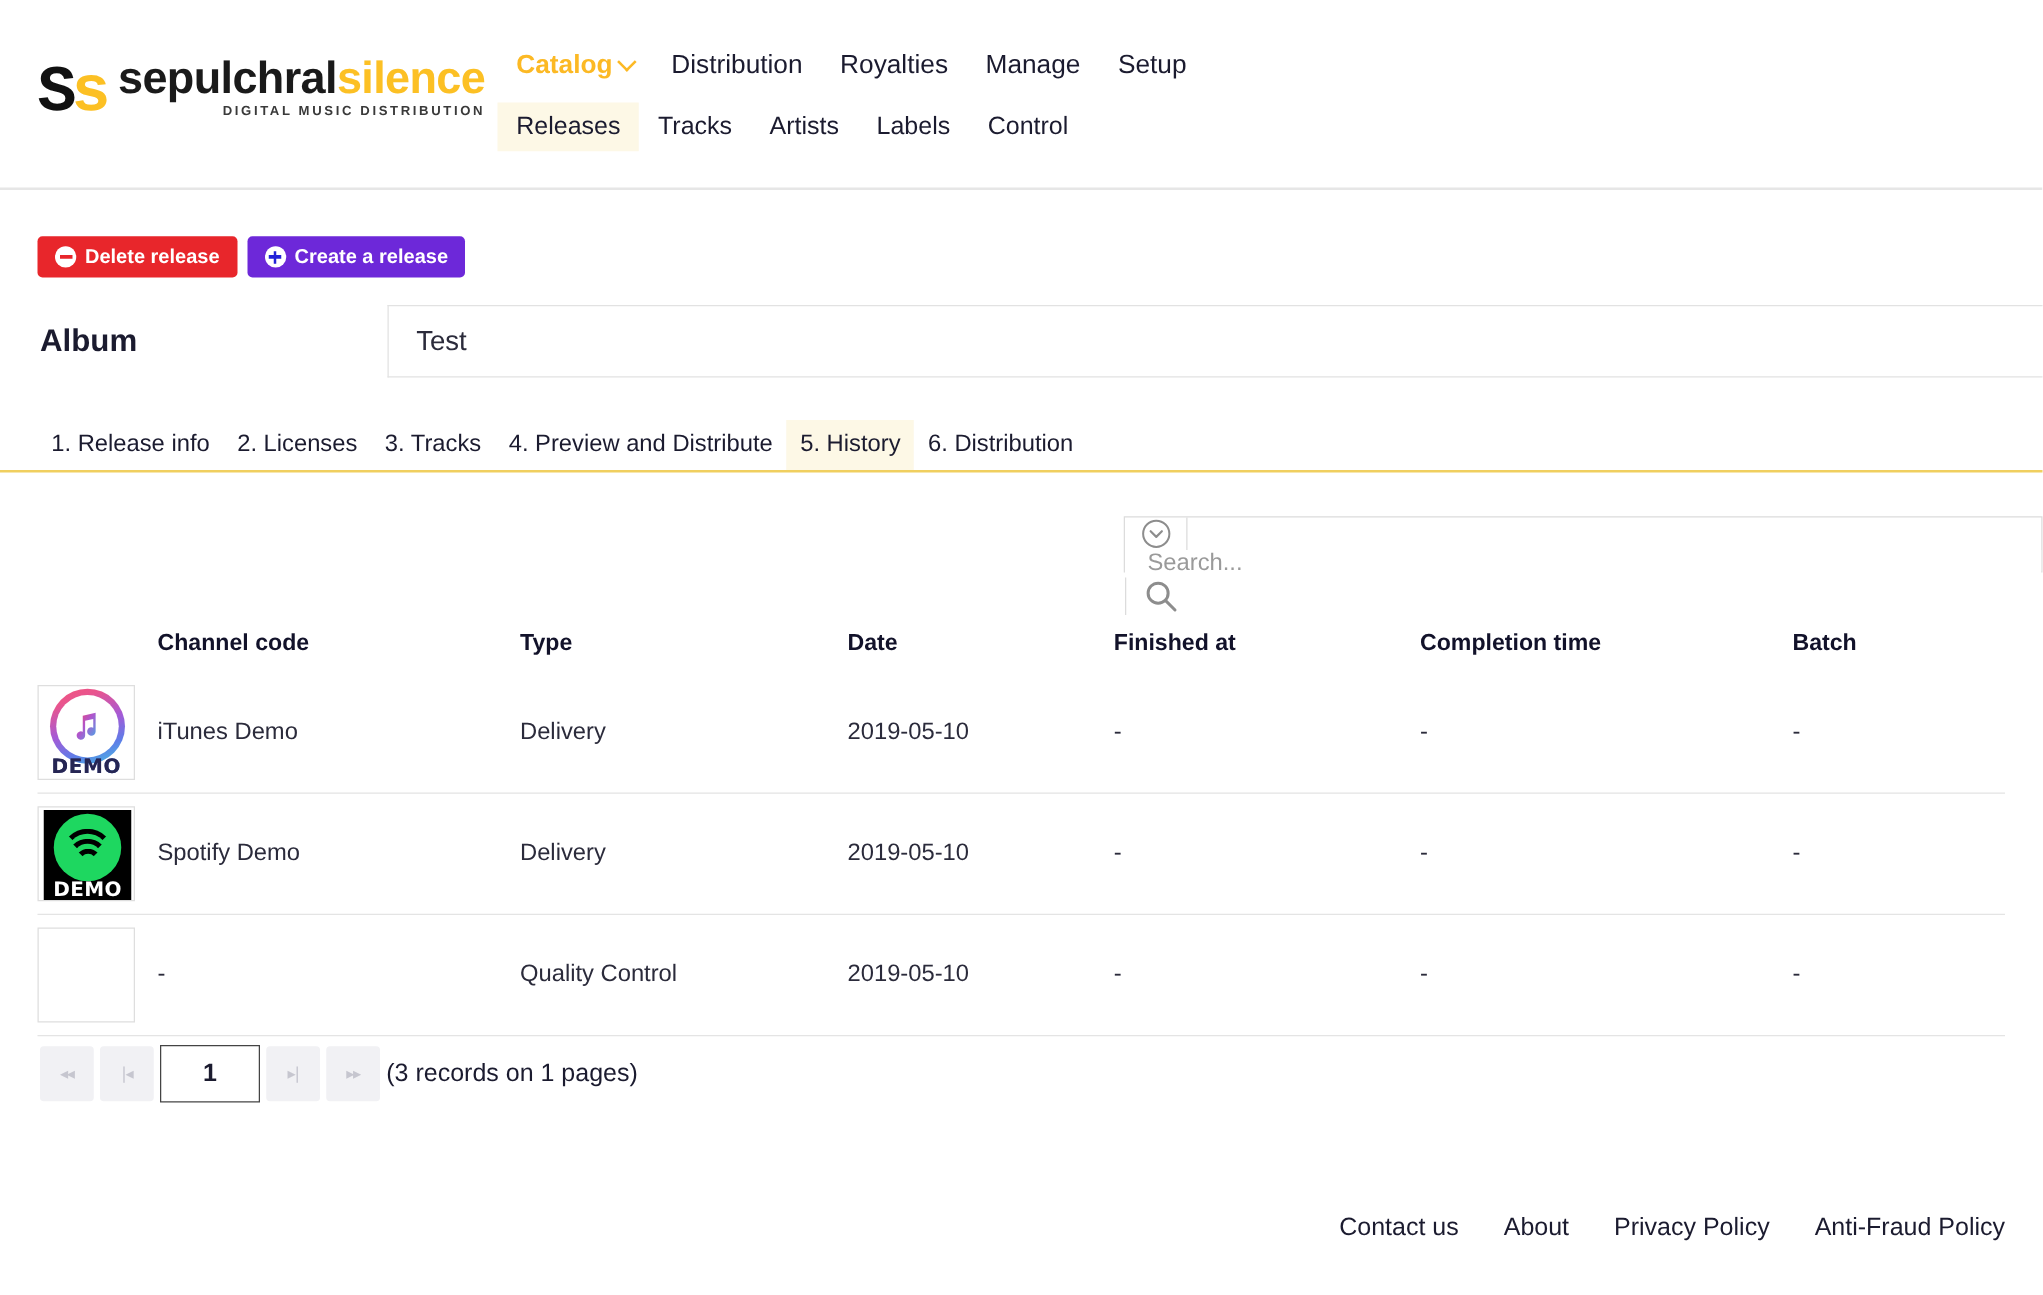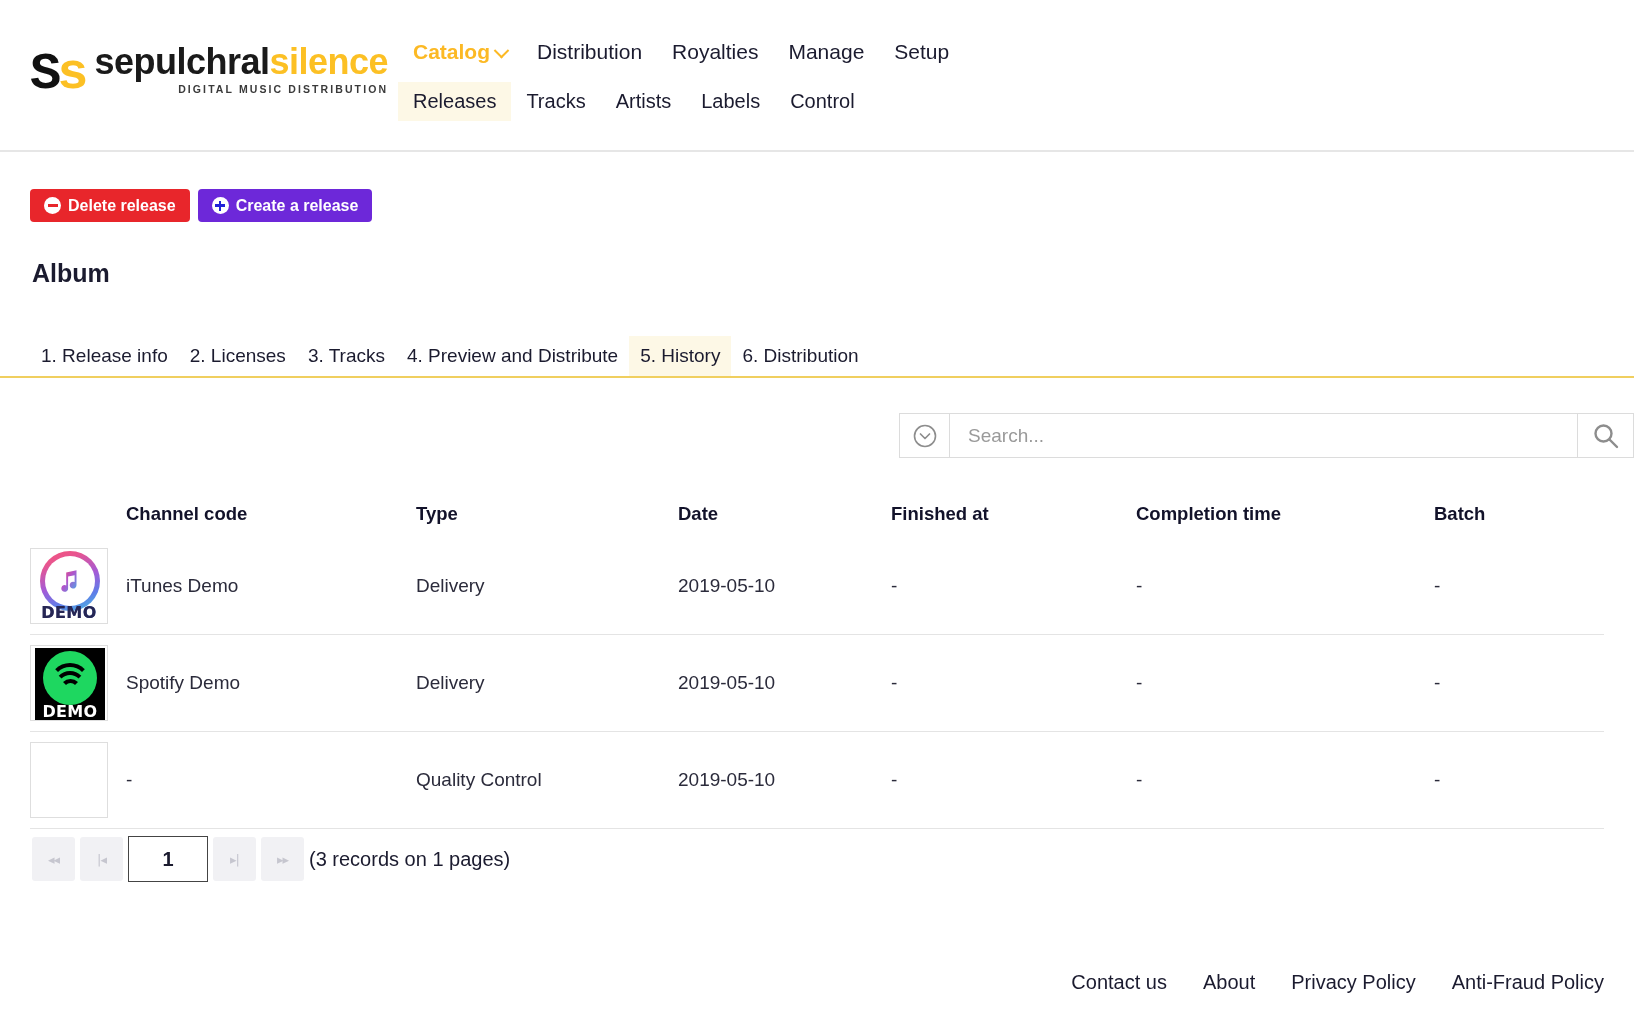--- a/index.html
+++ b/index.html
@@ -185,20 +185,21 @@
 
   
   .searchbar {
     position: absolute;
     right: 0px; top: 413px;
     width: 735px;
     height: 45px;
     display: flex;
     border: 1px solid #dcdcdc;
     background: #fff;
+    flex-direction: column;
   }
   .search-toggle {
     width: 50px;
     display: flex; align-items: center; justify-content: center;
     border-right: 1px solid #dcdcdc;
     cursor: pointer;
   }
   .search-input {
     flex: 1;
     border: none;
@@ -413,20 +414,21 @@
     <span>Delete release</span>
   </button>
   <button class="btn btn-primary">
     <span class="cicon plus"></span>
     <span>Create a release</span>
   </button>
 </div>
 
 <div class="album-row">
   <div class="album-label">Album</div>
+  <input class="album-input" value="Test" style="">
 </div>
 
 <div class="tabs">
   <div class="tab">1. Release info</div>
   <div class="tab">2. Licenses</div>
   <div class="tab">3. Tracks</div>
   <div class="tab">4. Preview and Distribute</div>
   <div class="tab active">5. History</div>
   <div class="tab">6. Distribution</div>
 </div>

